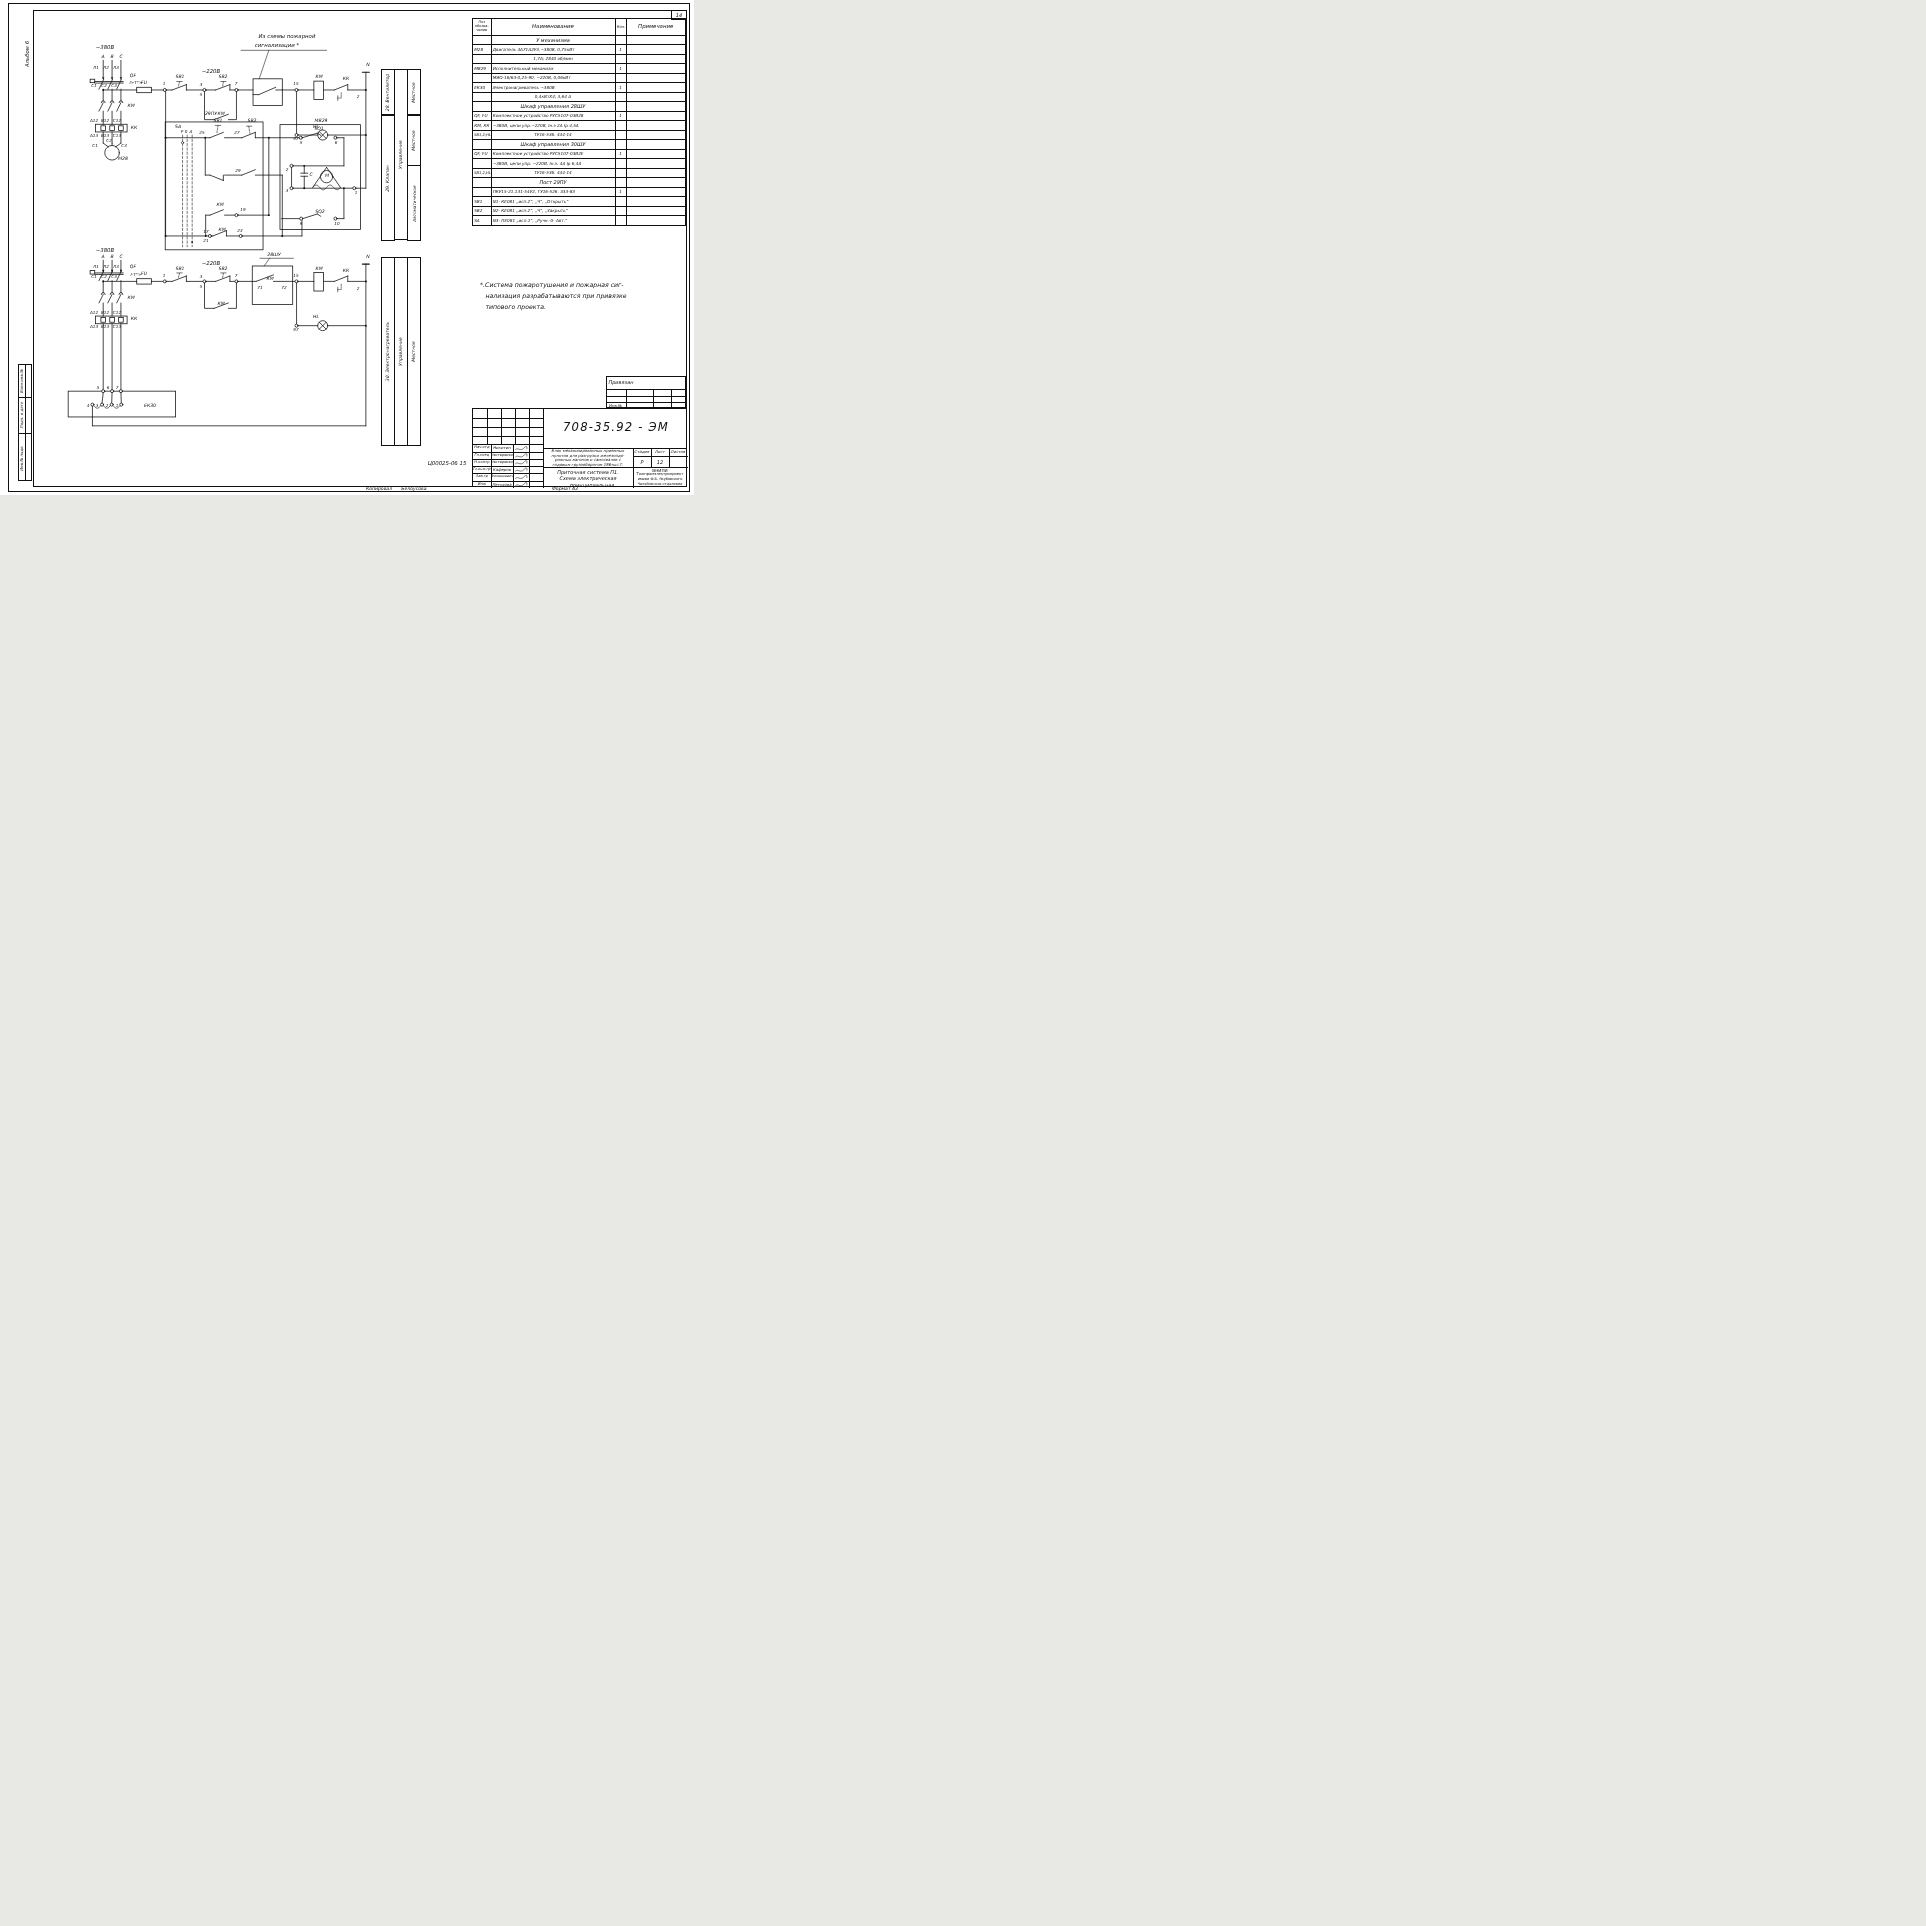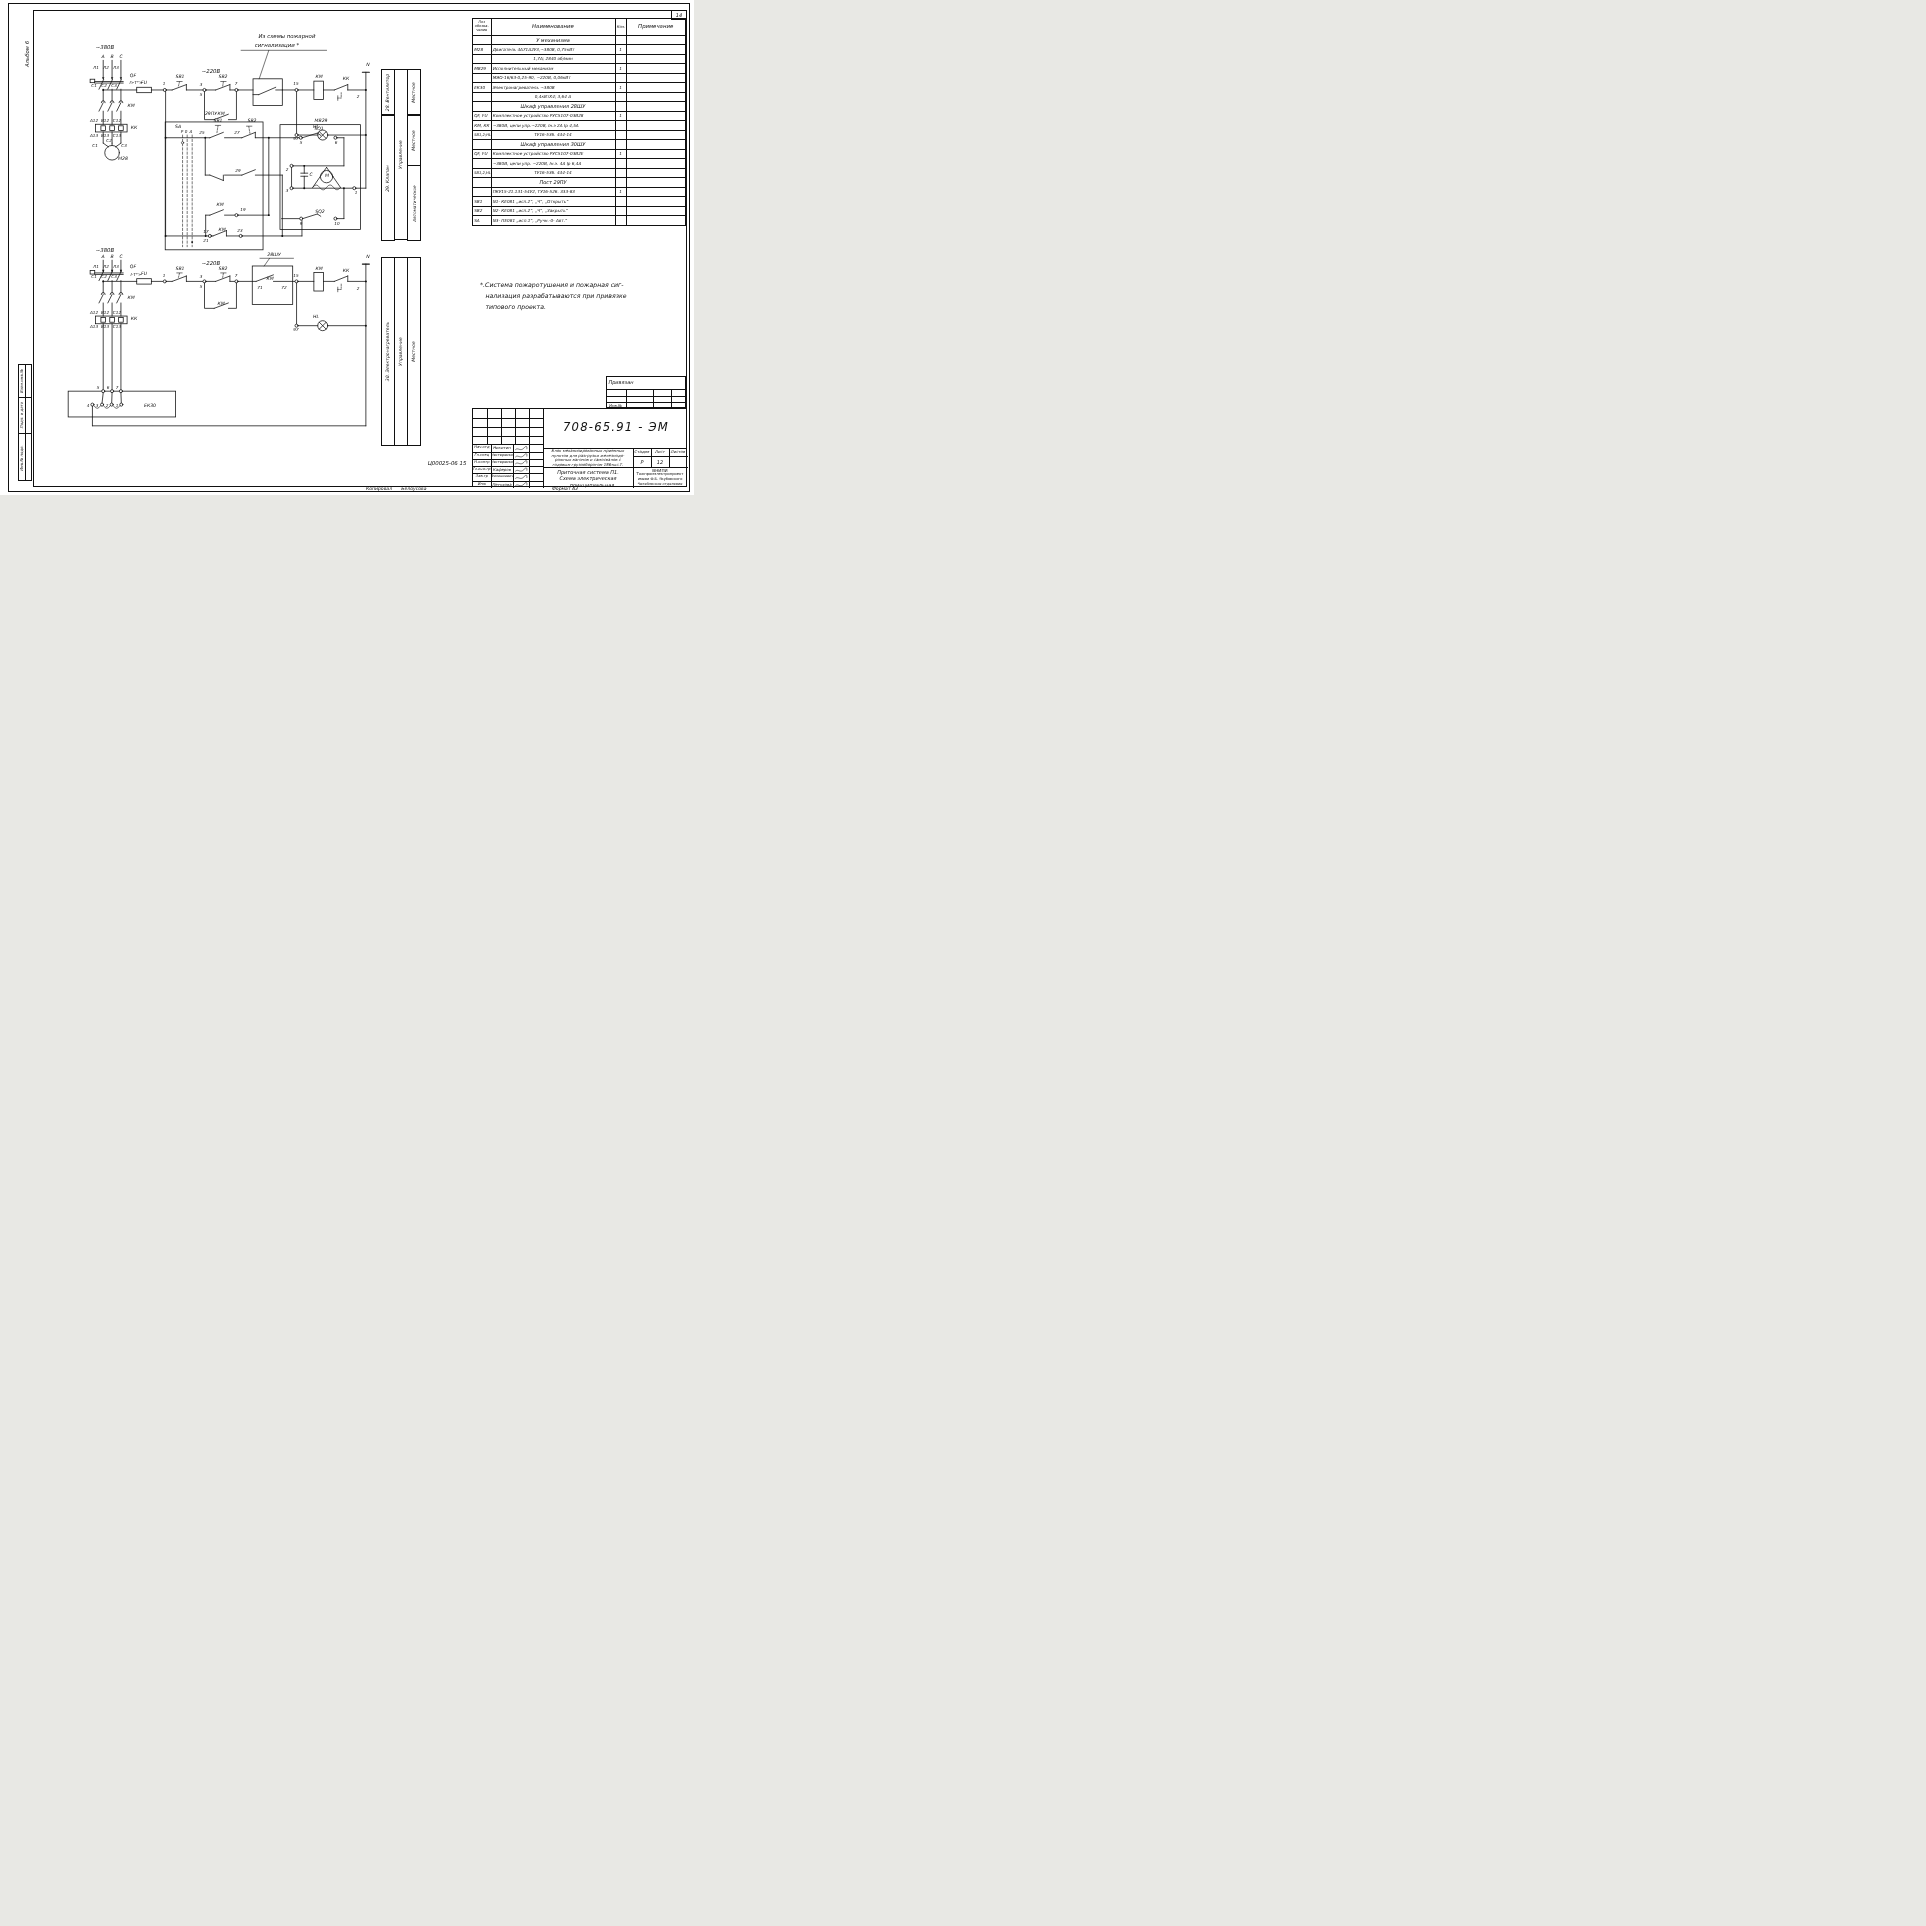--- a/index.html
+++ b/index.html
@@ -648,21 +648,21 @@
     <div class="hline" style="left:0;top:25px;width:80px;"></div>
     <div class="vline" style="left:18.5px;top:12px;height:20px;"></div>
     <div class="vline" style="left:46px;top:12px;height:20px;"></div>
     <div class="vline" style="left:64px;top:12px;height:20px;"></div>
     <span class="lbl" style="left:8.5px;top:28.5px;font-size:3.9px;">Инв.№</span>
   </div>
 
   <div class="abs" style="left:472px;top:408px;width:215px;height:79px;border:1.2px solid #111;background:#fff;">
     <div class="vline" style="left:70px;top:0;height:79px;"></div>
 
-    <span class="lbl" style="left:143px;top:19px;font-size:11.6px;letter-spacing:1.2px;">708-65.91  - ЭМ</span>
+    <span class="lbl" style="left:143px;top:19px;font-size:11.6px;letter-spacing:1.2px;">708-35.92  - ЭМ</span>
     <div class="hline" style="left:70px;top:39px;width:144px;"></div>
 
     <div class="hline" style="left:0;top:8.9px;width:70px;"></div>
     <div class="hline" style="left:0;top:17.7px;width:70px;"></div>
     <div class="hline" style="left:0;top:26.6px;width:70px;"></div>
     <div class="hline" style="left:0;top:35px;width:70px;"></div>
     <div class="vline" style="left:14px;top:0;height:35px;"></div>
     <div class="vline" style="left:28px;top:0;height:35px;"></div>
     <div class="vline" style="left:42px;top:0;height:35px;"></div>
     <div class="vline" style="left:56px;top:0;height:35px;"></div>

